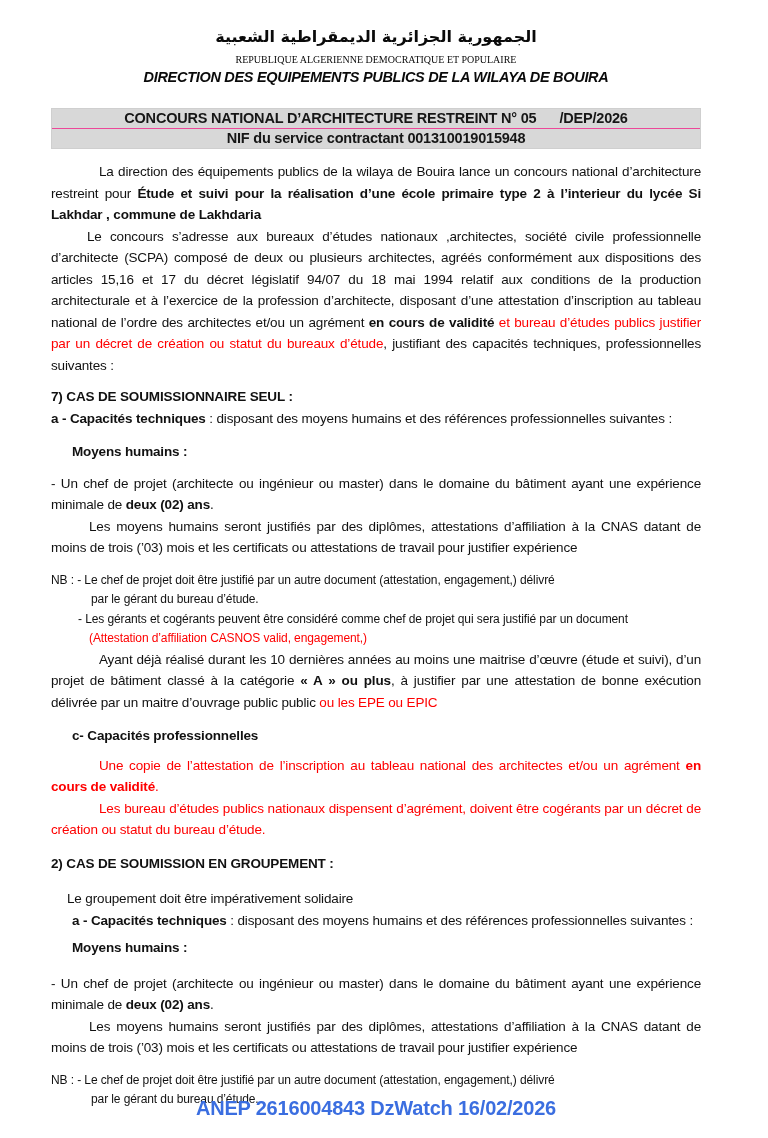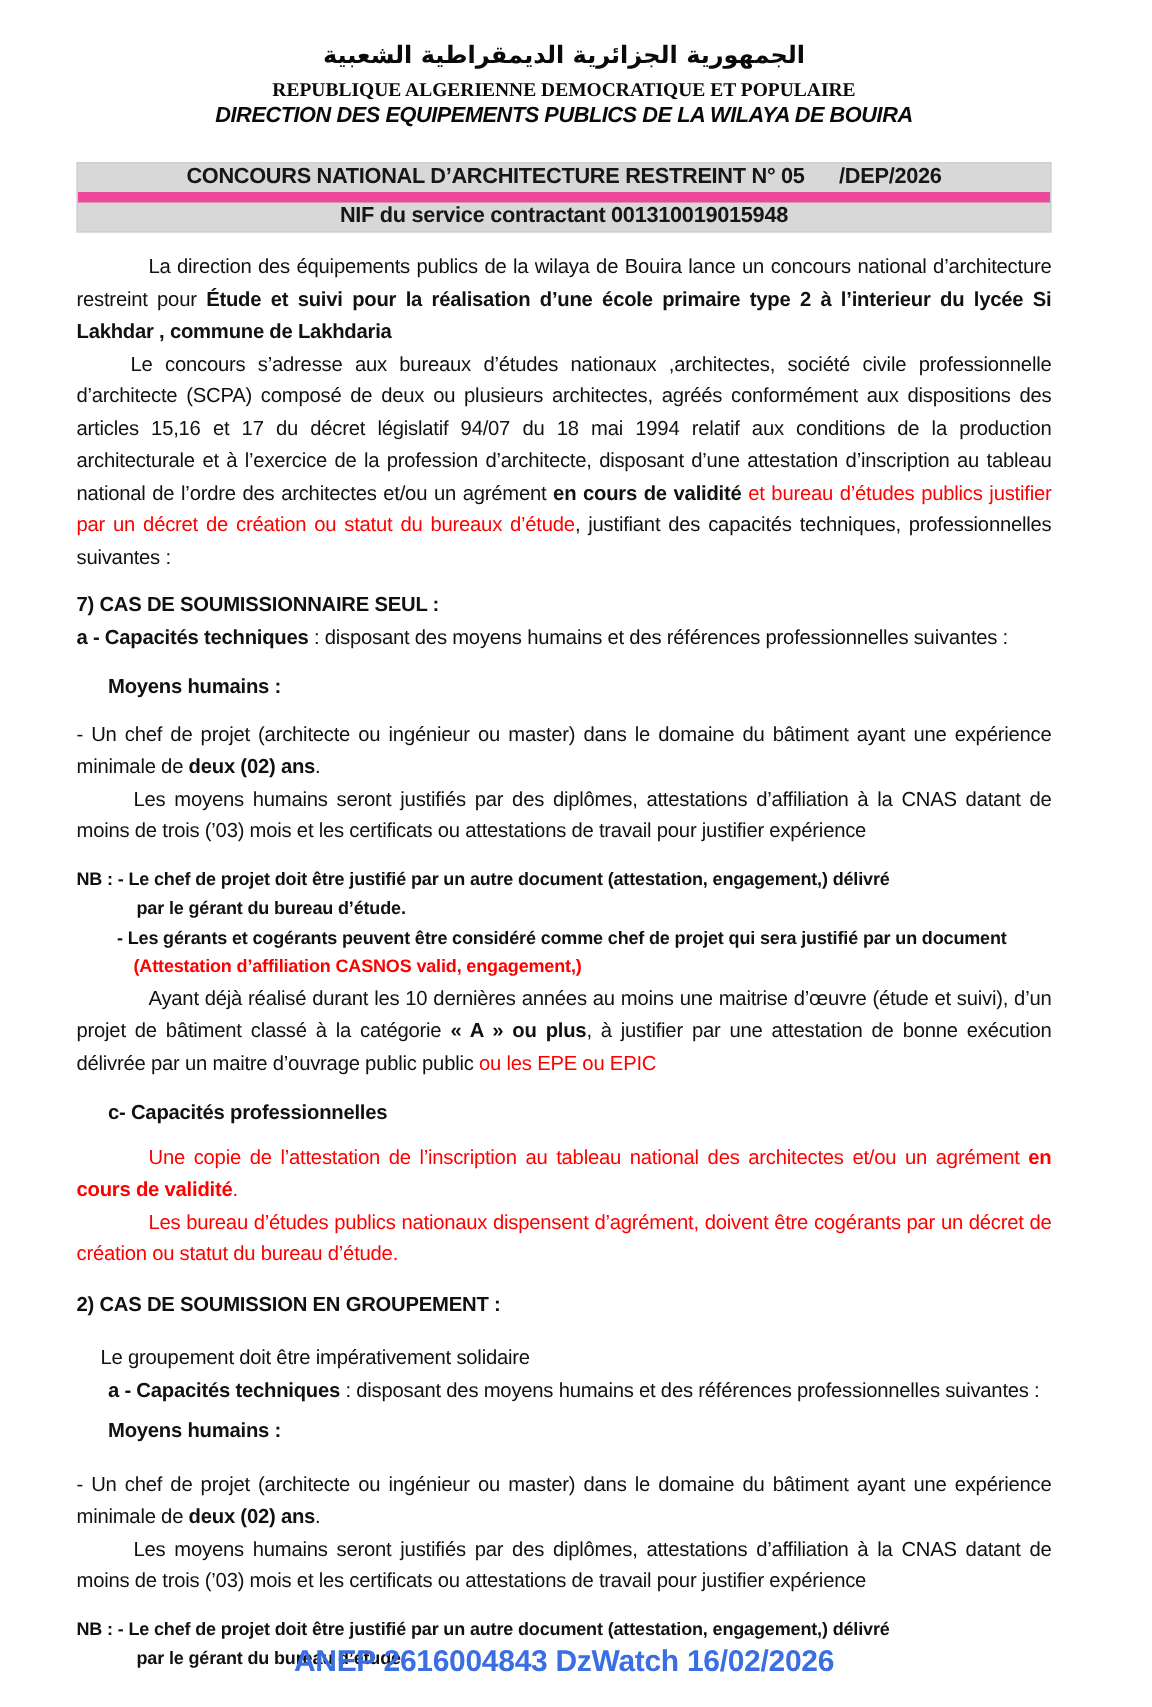--- a/index.html
+++ b/index.html
@@ -21,22 +21,22 @@
   .arabic{
     text-align:center;
     font-family:"DejaVu Sans",sans-serif;
     font-weight:bold;
     font-size:16px;line-height:22px;
     color:#0a0a0a;
   }
   .republic{
     text-align:center;
     font-family:"Liberation Serif","DejaVu Serif",serif;
-    font-weight:bold;
-    font-size:13px;line-height:17px;
+    font-weight:normal;
+    font-size:10px;line-height:17px;
     margin-top:3px;
     color:#0a0a0a;
   }
   .direction{
     text-align:center;
     font-weight:bold;
     font-size:14.5px;line-height:18px;
     letter-spacing:-0.3px;
     color:#0a0a0a;
     font-style:italic;
@@ -48,21 +48,21 @@
     border:1px solid #cfcfcf;
   }
   .banner .bl{
     text-align:center;
     font-weight:bold;
     font-size:14.5px;line-height:17px;
     padding:1px 4px;
     letter-spacing:-0.2px;
     color:#161616;
   }
-  .banner .bl.first{border-bottom:7px solid #ec4899;}
+  .banner .bl.first{border-bottom:1px solid #ec4899;}
   
   .p{
     margin:0;
     font-size:13.5px;line-height:21.5px;
     text-align:justify;
     letter-spacing:-0.15px;
   }
   .b{font-weight:bold;}
   .red{color:var(--red,#fe0000);}
   .ind48{text-indent:48px;}
@@ -74,21 +74,21 @@
   .pl26{padding-left:26px;}
   .mt10{margin-top:10px;}
   .mt12{margin-top:12px;}
   .mt14{margin-top:14px;}
   .mt8{margin-top:8px;}
   .mt6{margin-top:6px;}
   .mt20{}
   
   .nb{
     margin-top:12px;
-    font-weight:bold;
+    font-weight:normal;
     font-size:12px;line-height:19.5px;
     letter-spacing:-0.1px;
   }
   .nb .l2{padding-left:40px;}
   .nb .l3{padding-left:27px;}
   .nb .l4{padding-left:38px;}
   
   .footer{
     position:absolute;
     left:0;right:0;bottom:18px;

